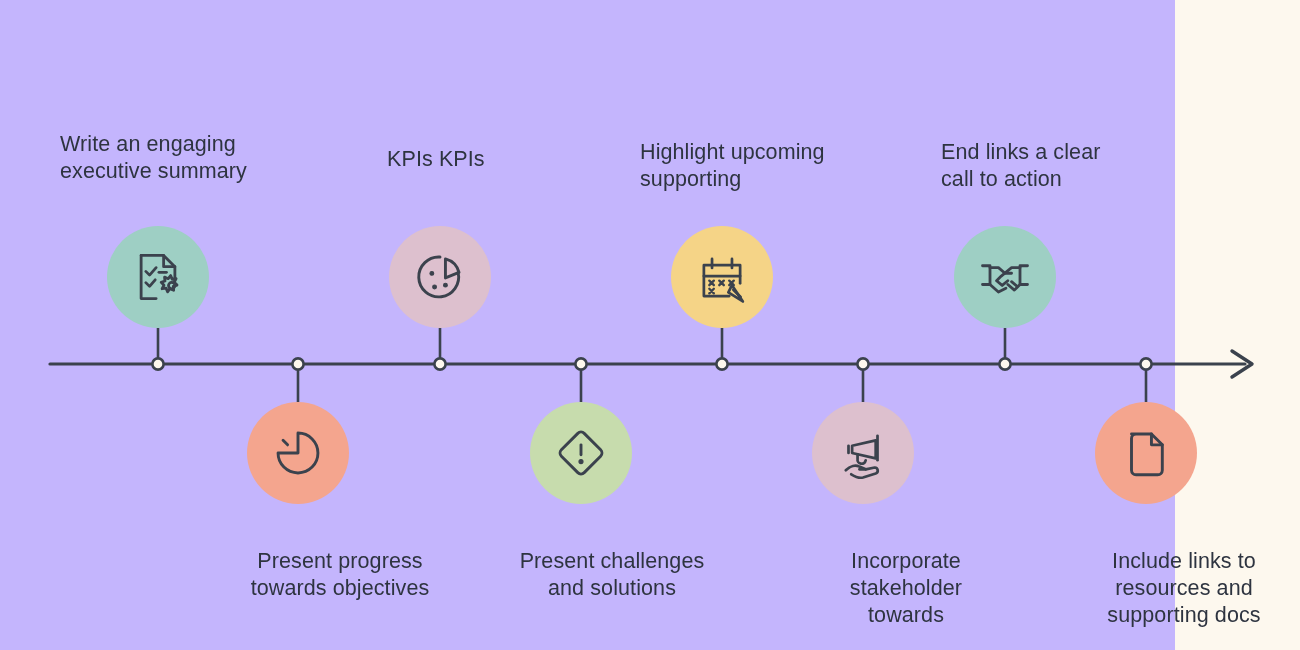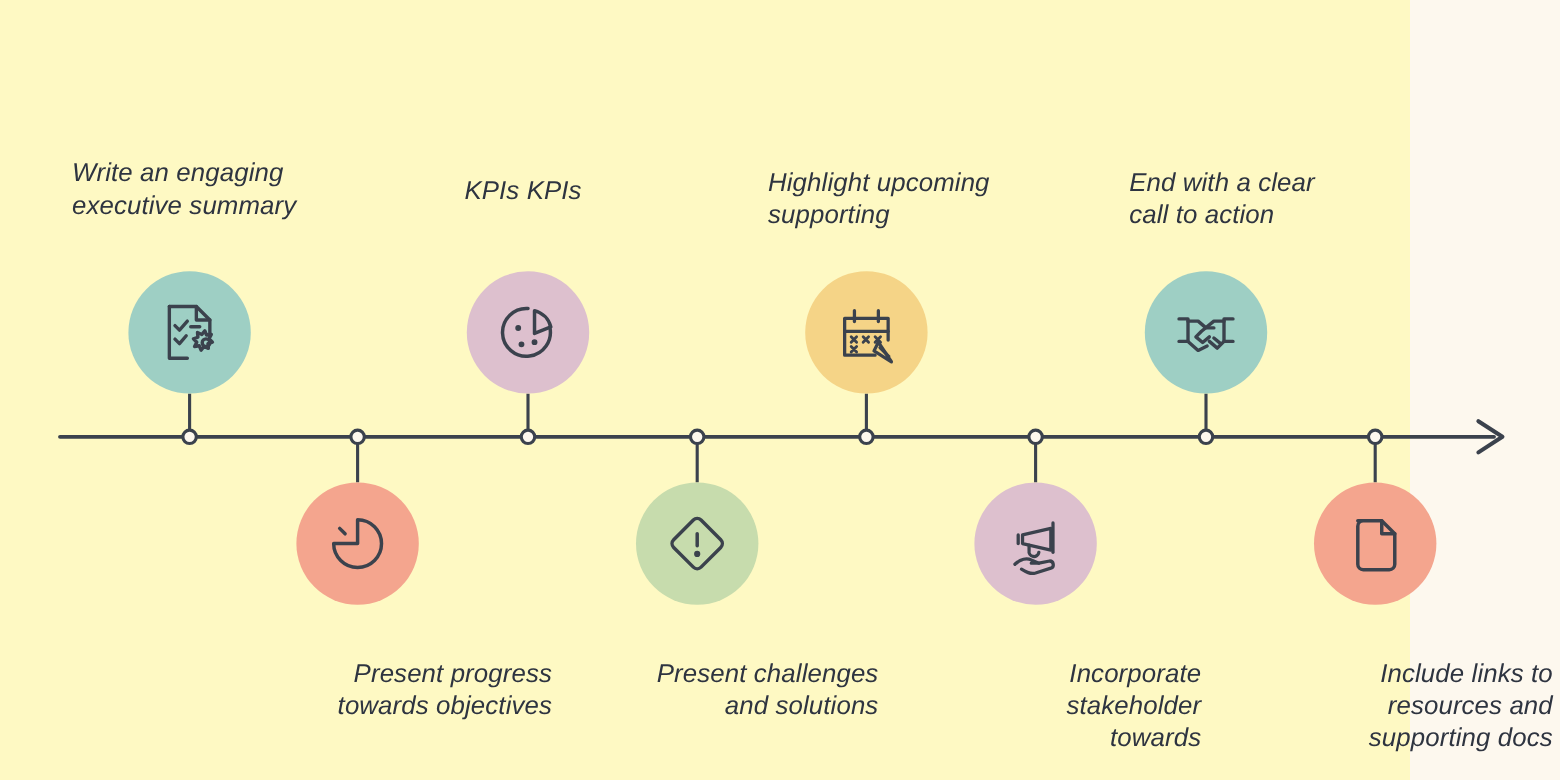--- a/index.html
+++ b/index.html
@@ -10,22 +10,21 @@
     width: 1300px;
     height: 650px;
     background: #fdf8ee;
     font-family: "Liberation Sans", sans-serif;
     overflow: hidden;
   }
   #canvas {
     position: relative;
     width: 1175px;
     height: 650px;
-    background: #fef9c3;
-    font-style: italic;
+    background: #c4b5fd;
   }
   .axis-layer {
     position: absolute;
     left: 0;
     top: 0;
     width: 1300px;
     height: 650px;
   }
   .node {
     position: absolute;
@@ -50,21 +49,21 @@
     color: #2e3440;
     font-size: 21.5px;
     line-height: 27px;
     letter-spacing: 0.1px;
     white-space: pre-line;
   }
   .label.above {
     text-align: left;
   }
   .label.below {
-    text-align: right;
+    text-align: center;
   }
 </style>
 </head>
 <body>
 
 <div id="canvas">
 
   <svg class="axis-layer" width="1300" height="650" viewBox="0 0 1300 650">
 
     <line x1="50" y1="364" x2="1245" y2="364" stroke="#3b424d" stroke-width="3.2" stroke-linecap="round"></line>
@@ -192,21 +191,21 @@
       <svg width="60" height="60" viewBox="0 0 64 64" fill="none" stroke="#3b424d" stroke-width="3" stroke-linecap="round" stroke-linejoin="round">
         <path d="M8 20 h8 v20 h-8"></path>
         <path d="M56 20 h-8 v20 h8"></path>
         <path d="M16 22 h9 l7 6 h7"></path>
         <path d="M48 22 h-9 l-11 9 -5 5 6 5 6 -5"></path>
         <path d="M16 40 l9 8 8 -4"></path>
         <path d="M35 40 l7 6 6 -6"></path>
         <path d="M39 37 l6 5"></path>
       </svg>
     </div>
-    <div class="label above" style="left:-64px; top:-225px; width:220px;">End with a clear
+    <div class="label above" style="left:-64px; top:-225px; width:220px;">End links a clear
 call to action</div>
   </div>
 
   <div class="node" style="left:1146px; top:364px;">
     <div class="bubble" style="top:38px; background:#f4a58e;">
       <svg width="58" height="58" viewBox="0 0 64 64" fill="none" stroke="#3b424d" stroke-width="3.2" stroke-linecap="round" stroke-linejoin="round">
         <path d="M16 11 h22 l12 12 v28 a5 5 0 0 1 -5 5 h-24 a5 5 0 0 1 -5 -5 v-35 a5 5 0 0 1 5 -5 z"></path>
         <path d="M38 11 v12 h12"></path>
       </svg>
     </div>

